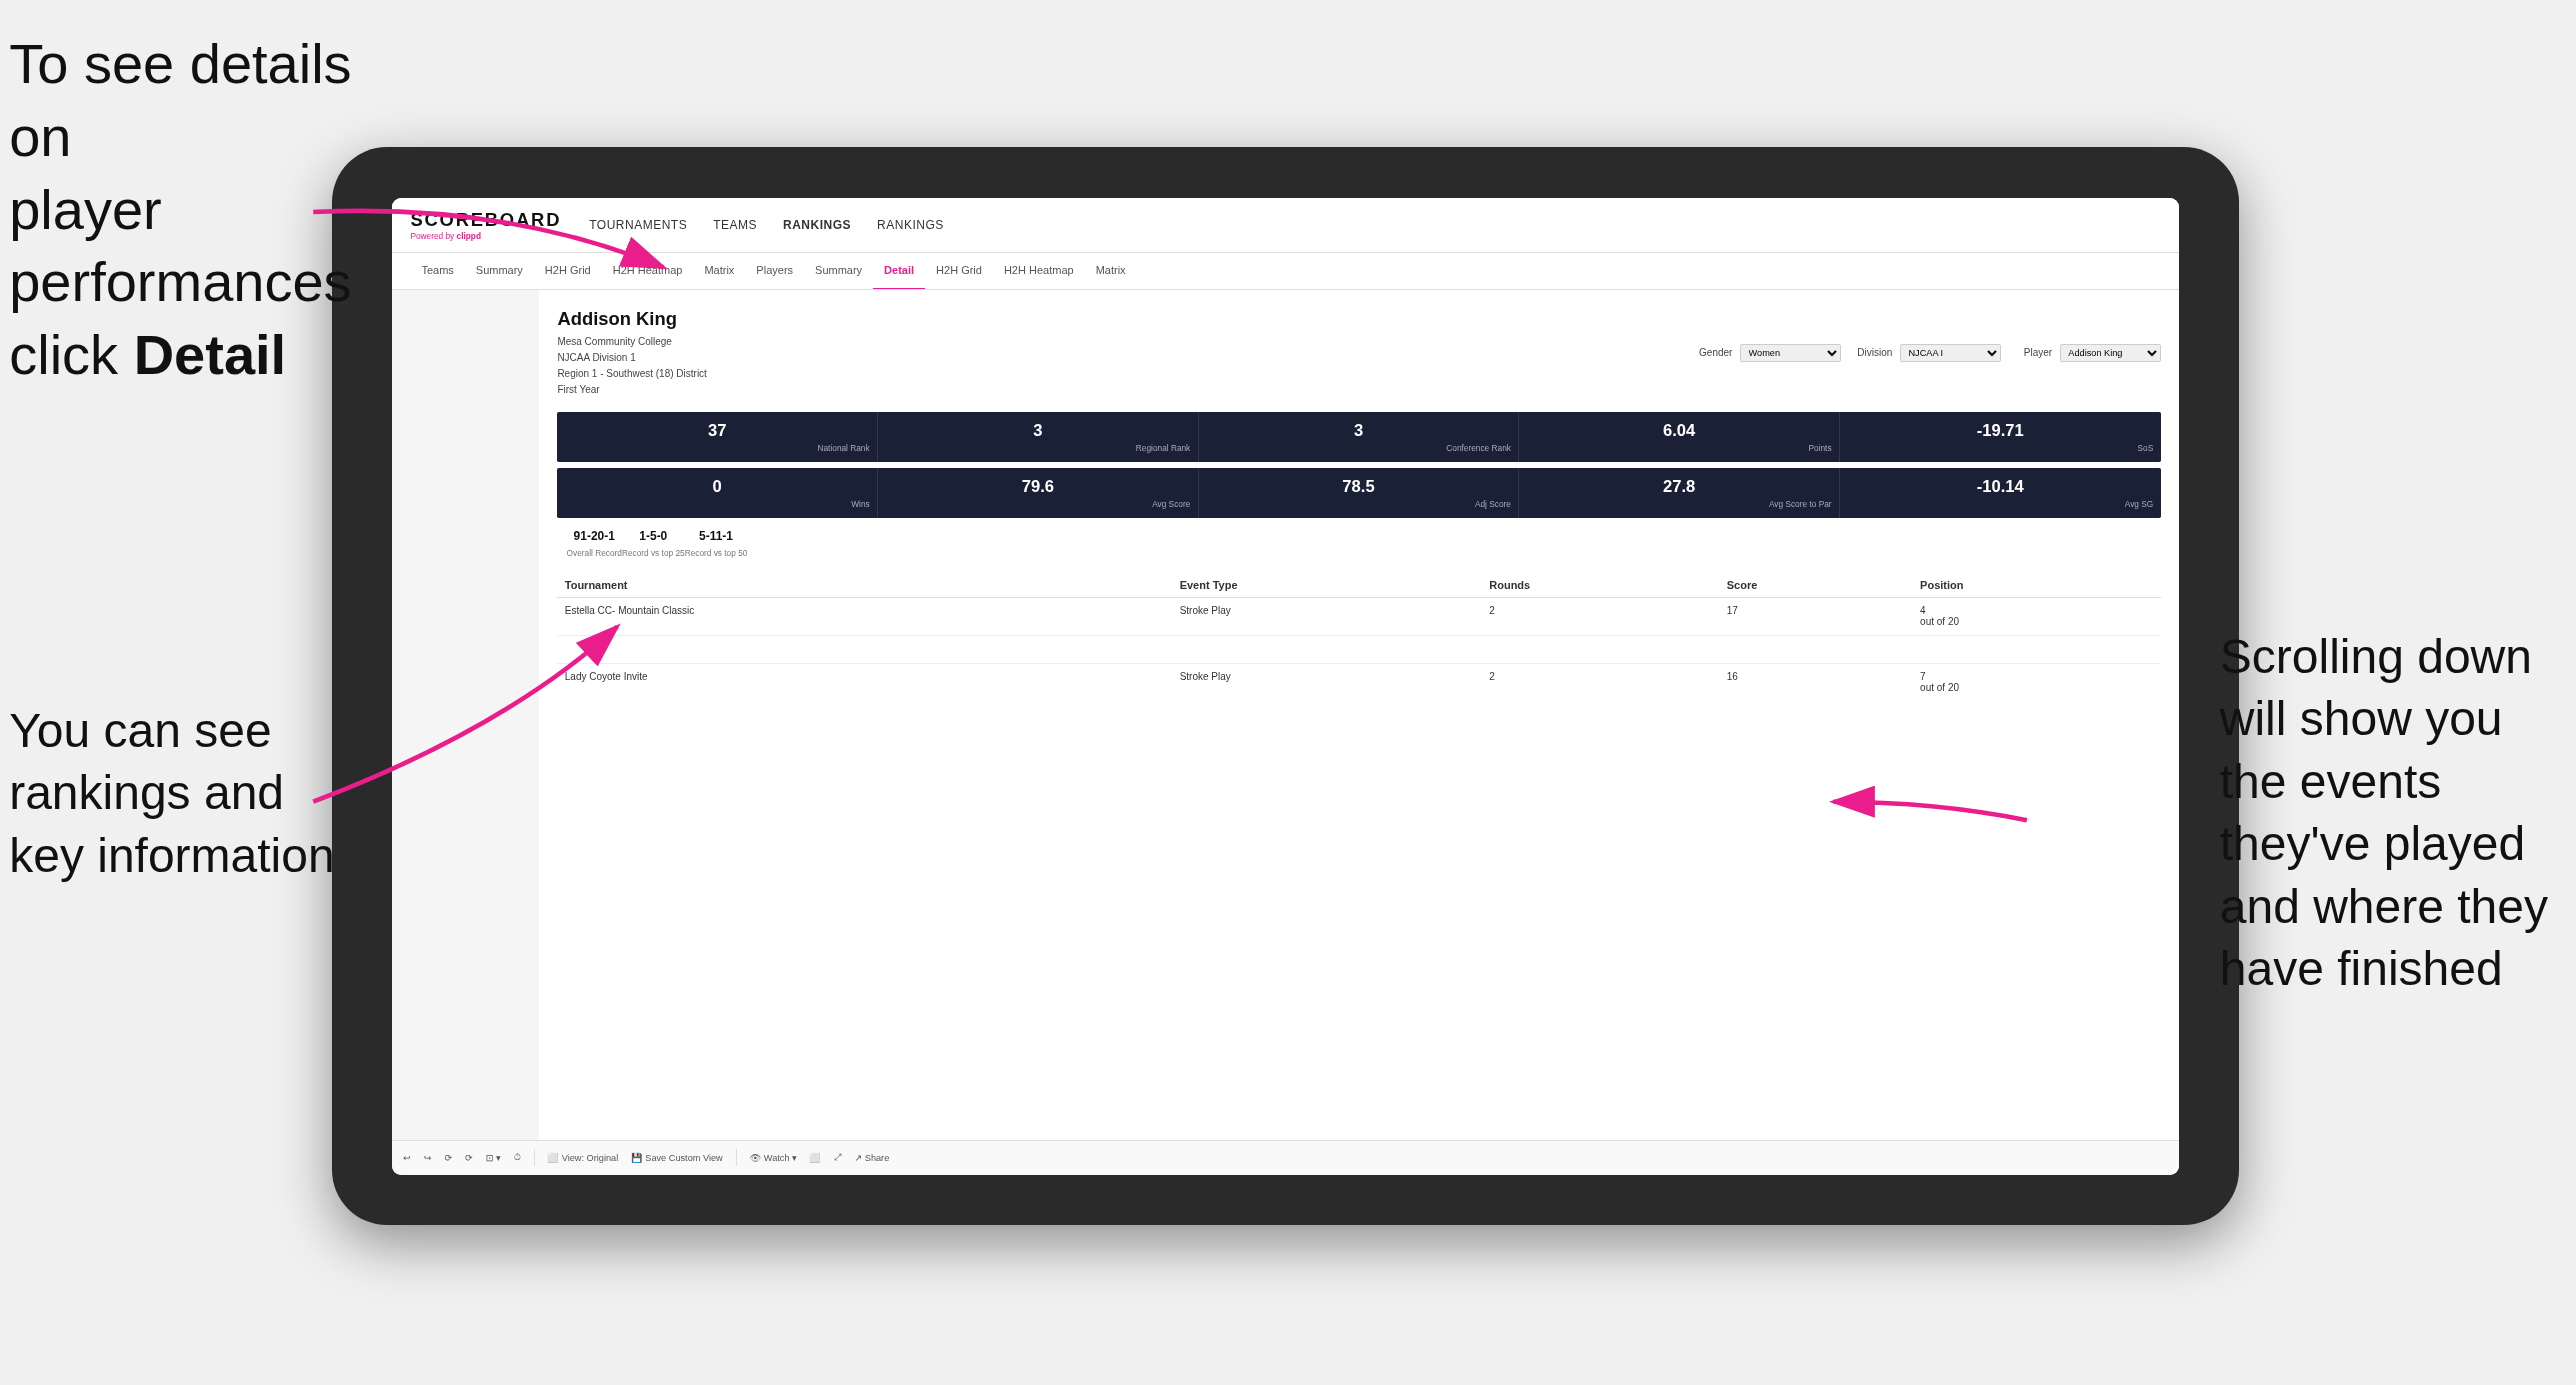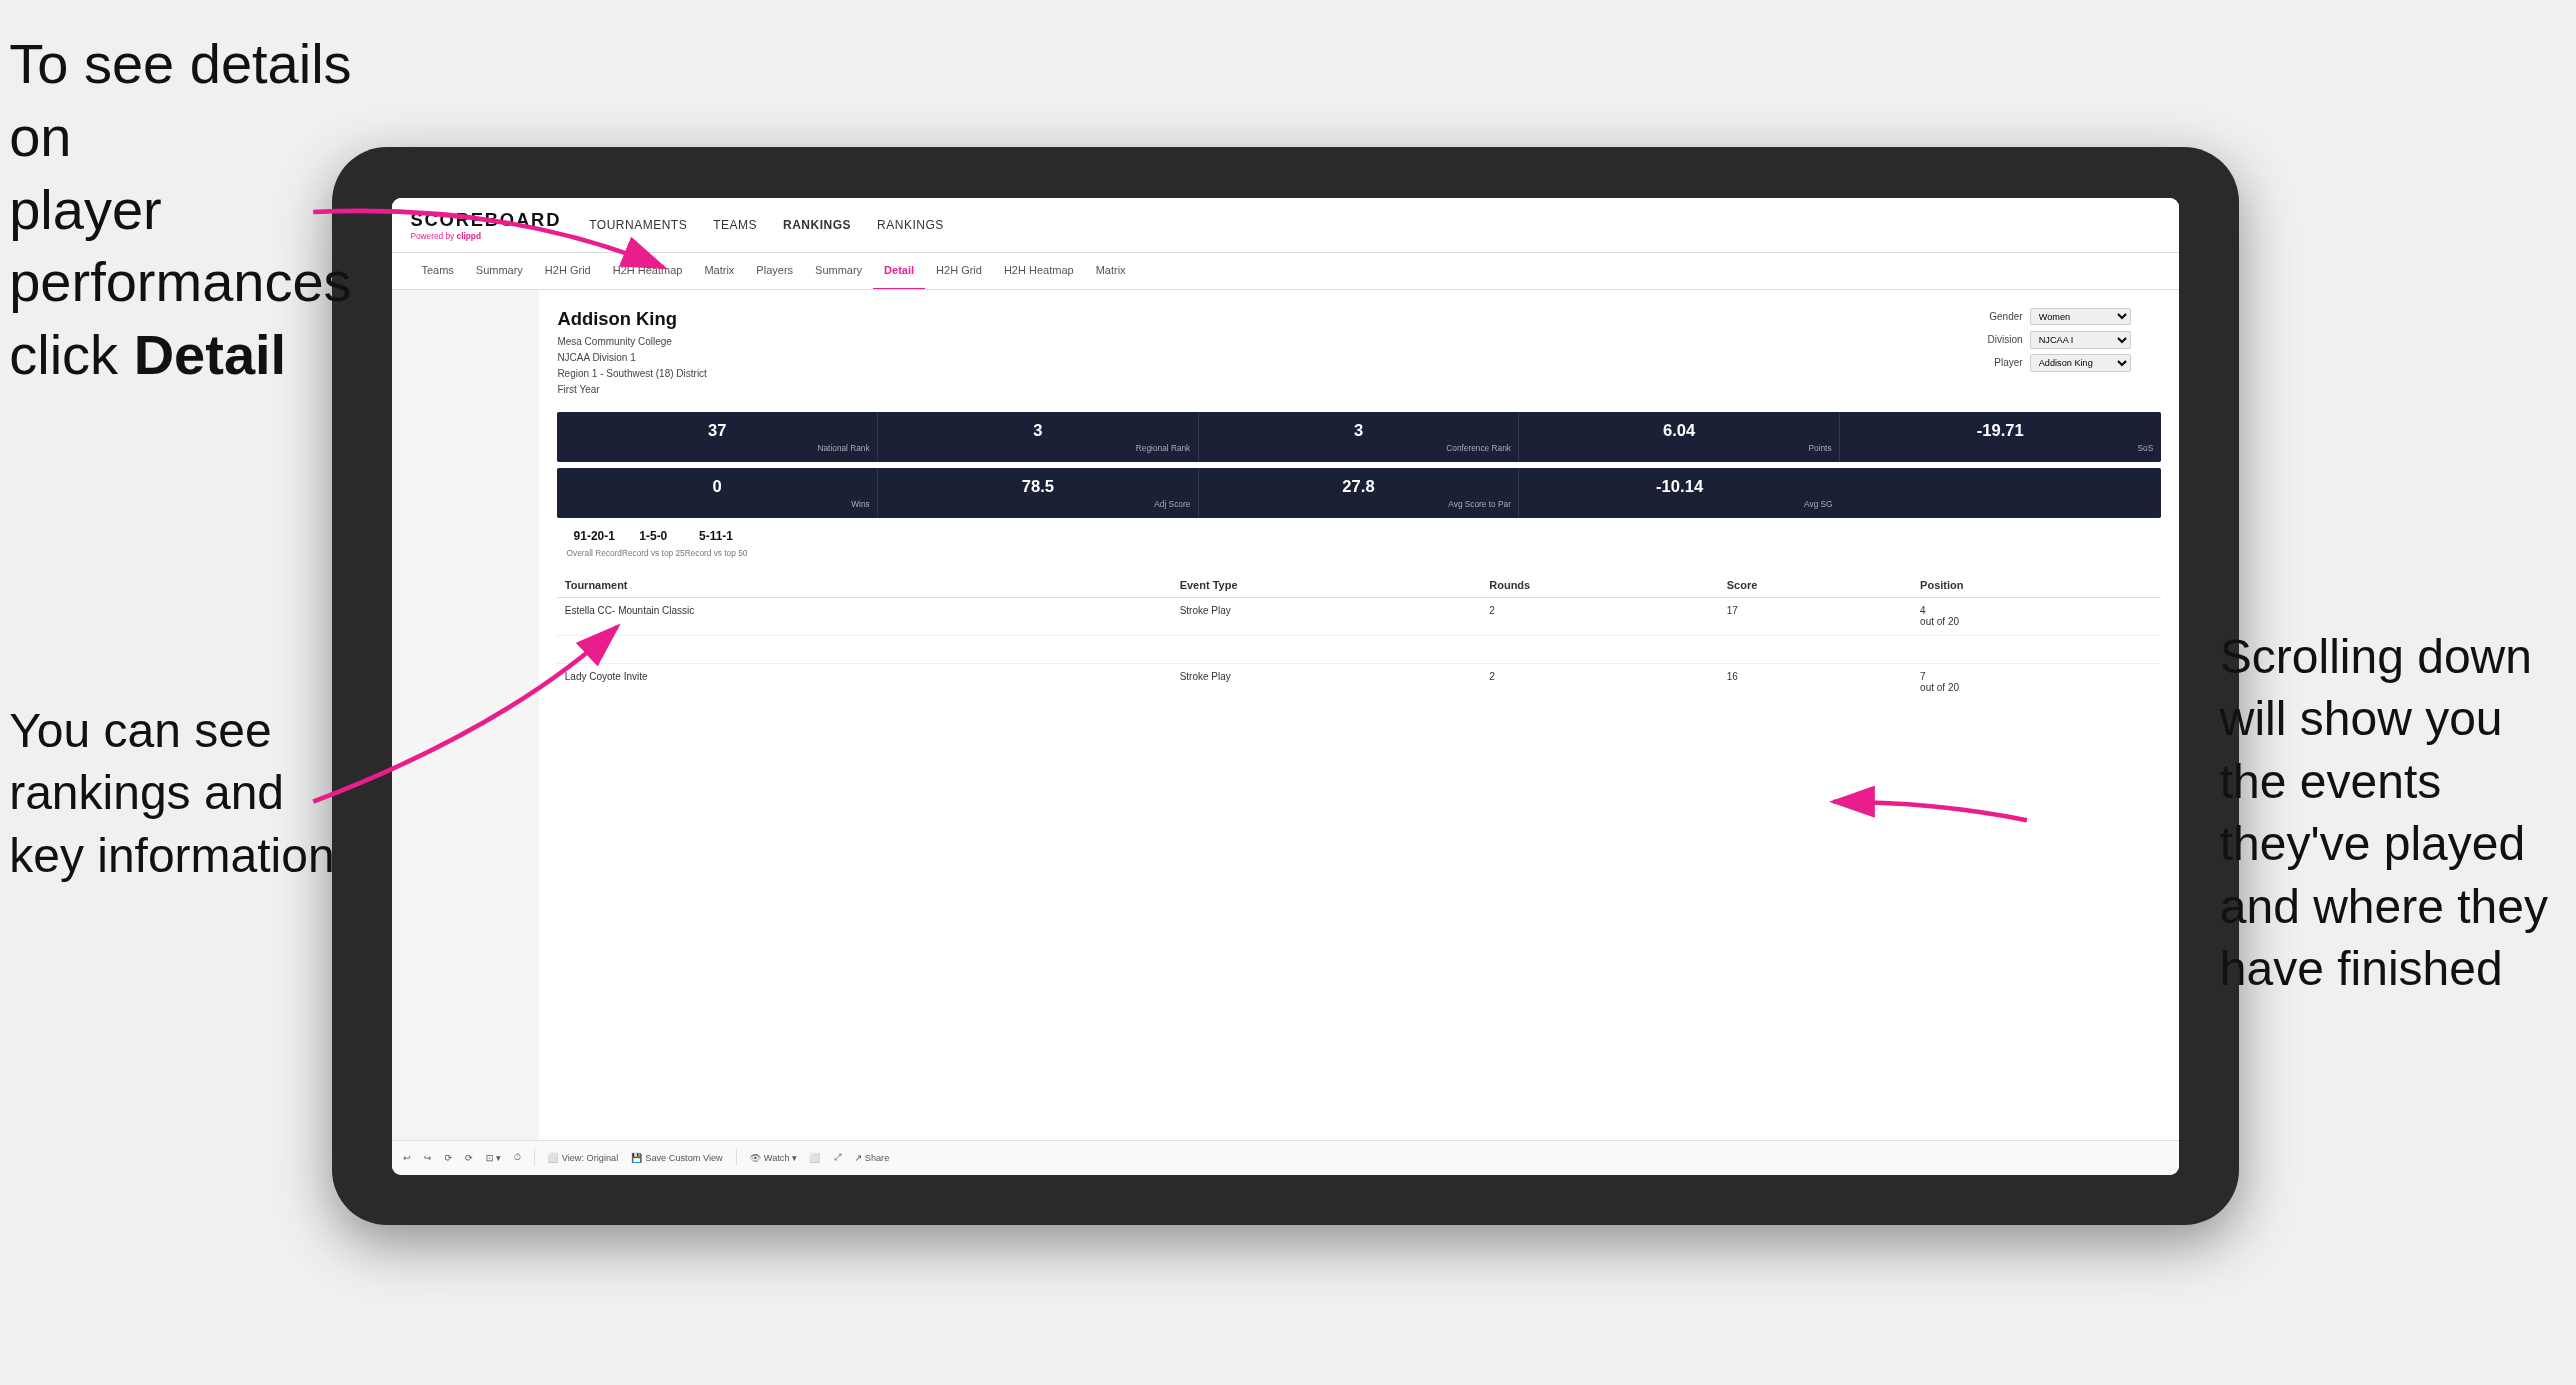--- a/index.html
+++ b/index.html
@@ -192,21 +192,21 @@
     }
 
     .player-info p {
       font-size: 10px;
       color: #444;
       line-height: 1.6;
     }
 
     .player-filters {
       display: flex;
-      flex-direction: column;
+      flex-direction: row;
       gap: 5.5px;
       min-width: 184px;
     }
 
     .filter-row {
       display: flex;
       align-items: center;
       gap: 7.4px;
       font-size: 10px;
       color: #444;
@@ -429,20 +429,24 @@
           <div class="stat-cell">
             <span class="stat-value">-19.71</span>
             <span class="stat-label">SoS</span>
           </div>
         </div>
 
         <div class="stats-grid2">
           <div class="stat-cell">
             <span class="stat-value">0</span>
             <span class="stat-label">Wins</span>
+          </div>
+          <div class="stat-cell">
+            <span class="stat-value">79.6</span>
+            <span class="stat-label">Avg Score</span>
           </div>
           <div class="stat-cell">
             <span class="stat-value">78.5</span>
             <span class="stat-label">Adj Score</span>
           </div>
           <div class="stat-cell">
             <span class="stat-value">27.8</span>
             <span class="stat-label">Avg Score to Par</span>
           </div>
           <div class="stat-cell">

